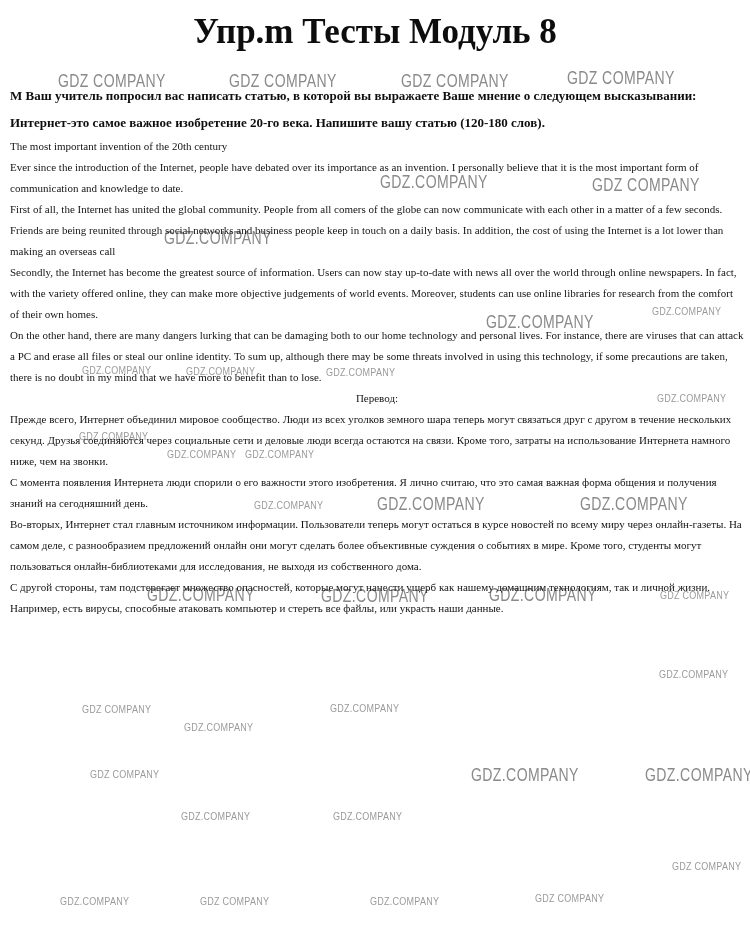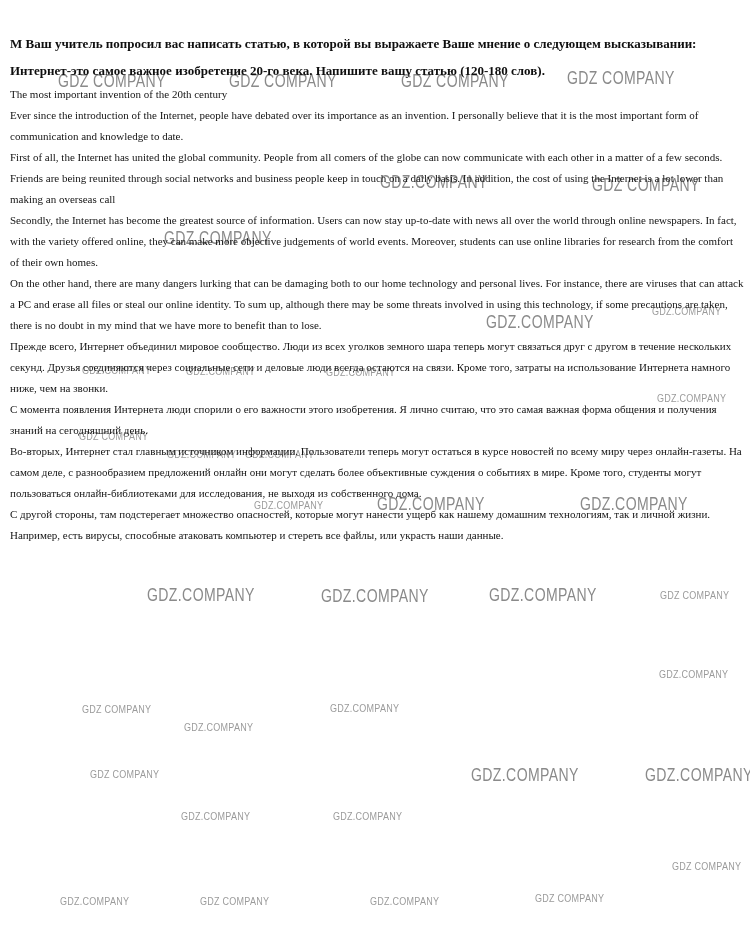--- a/index.html
+++ b/index.html
@@ -87,30 +87,32 @@
       <span class="wm wm-sm" style="left: 169px; top: 810px; color: rgb(155, 155, 155);">GDZ.COMPANY</span>
       <span class="wm wm-sm" style="left: 321px; top: 810px; color: rgb(155, 155, 155);">GDZ.COMPANY</span>
       <span class="wm wm-sm" style="left: 660px; top: 860px; color: rgb(155, 155, 155);">GDZ COMPANY</span>
       <span class="wm wm-sm" style="left: 48px; top: 895px; color: rgb(155, 155, 155);">GDZ.COMPANY</span>
       <span class="wm wm-sm" style="left: 188px; top: 895px; color: rgb(155, 155, 155);">GDZ COMPANY</span>
       <span class="wm wm-sm" style="left: 358px; top: 895px; color: rgb(155, 155, 155);">GDZ.COMPANY</span>
       <span class="wm wm-sm" style="left: 523px; top: 892px; color: rgb(155, 155, 155);">GDZ COMPANY</span>
     </div>
 
   <div class="content">
+    <h1 class="title">Упр.m Тесты Модуль 8</h1>
 
     <p class="task">М Ваш учитель попросил вас написать статью, в которой вы выражаете Ваше мнение о следующем высказывании: Интернет-это самое важное изобретение 20-го века. Напишите вашу статью (120-180 слов).</p>
 
     <div class="body-text">
       <p>The most important invention of the 20th century</p>
       <p>Ever since the introduction of the Internet, people have debated over its importance as an invention. I personally believe that it is the most important form of communication and knowledge to date.</p>
       <p>First of all, the Internet has united the global community. People from all comers of the globe can now communicate with each other in a matter of a few seconds. Friends are being reunited through social networks and business people keep in touch on a daily basis. In addition, the cost of using the Internet is a lot lower than making an overseas call</p>
       <p>Secondly, the Internet has become the greatest source of information. Users can now stay up-to-date with news all over the world through online newspapers. In fact, with the variety offered online, they can make more objective judgements of world events. Moreover, students can use online libraries for research from the comfort of their own homes.</p>
       <p>On the other hand, there are many dangers lurking that can be damaging both to our home technology and personal lives. For instance, there are viruses that can attack a PC and erase all files or steal our online identity. To sum up, although there may be some threats involved in using this technology, if some precautions are taken, there is no doubt in my mind that we have more to benefit than to lose.</p>
 
+      <p class="center">Перевод:</p>
 
       <p>Прежде всего, Интернет объединил мировое сообщество. Люди из всех уголков земного шара теперь могут связаться друг с другом в течение нескольких секунд. Друзья соединяются через социальные сети и деловые люди всегда остаются на связи. Кроме того, затраты на использование Интернета намного ниже, чем на звонки.</p>
       <p>С момента появления Интернета люди спорили о его важности этого изобретения. Я лично считаю, что это самая важная форма общения и получения знаний на сегодняшний день.</p>
       <p>Во-вторых, Интернет стал главным источником информации. Пользователи теперь могут остаться в курсе новостей по всему миру через онлайн-газеты. На самом деле, с разнообразием предложений онлайн они могут сделать более объективные суждения о событиях в мире. Кроме того, студенты могут пользоваться онлайн-библиотеками для исследования, не выходя из собственного дома.</p>
       <p>С другой стороны, там подстерегает множество опасностей, которые могут нанести ущерб как нашему домашним технологиям, так и личной жизни. Например, есть вирусы, способные атаковать компьютер и стереть все файлы, или украсть наши данные.</p>
     </div>
   </div>
 
 </div>
 

